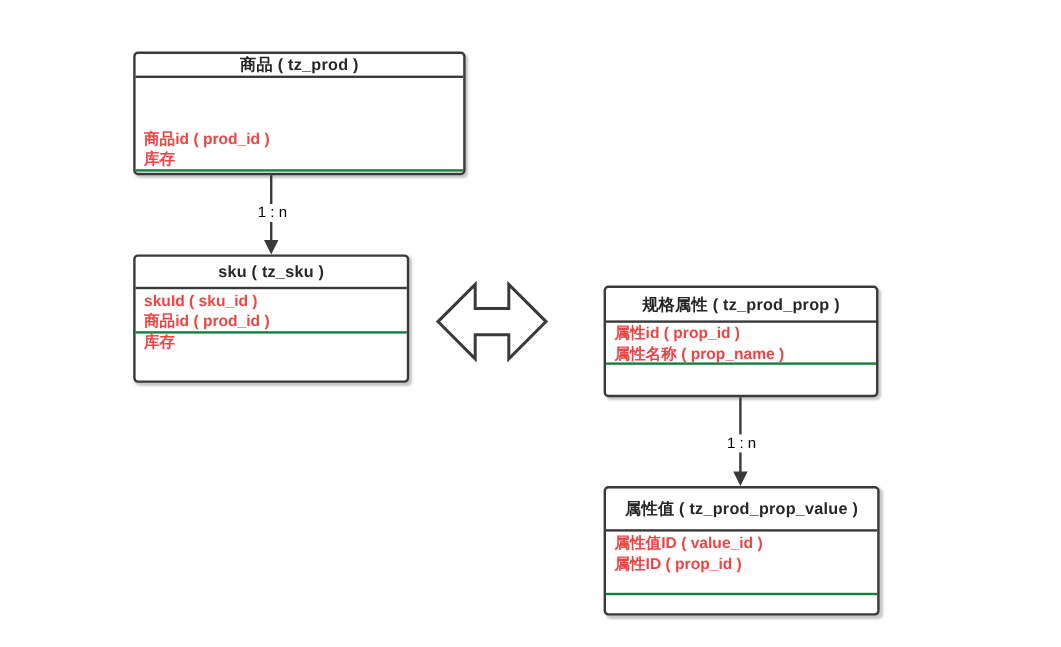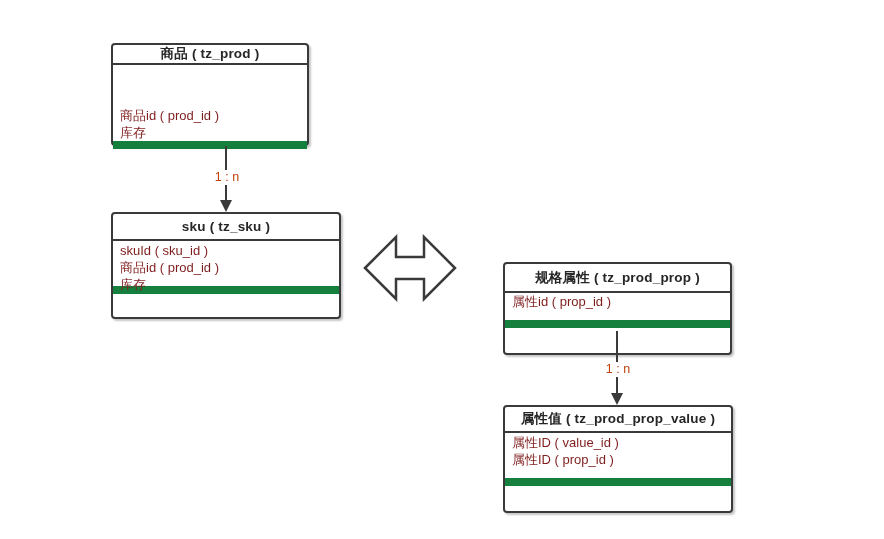--- a/index.html
+++ b/index.html
@@ -32,25 +32,26 @@
     display: flex;
     align-items: center;
     justify-content: center;
     font-size: 13.5px;
     font-weight: bold;
     color: #262626;
     letter-spacing: 0.2px;
   }
   .entity-fields {
     box-sizing: border-box;
-    border-bottom: 8px solid #15803d;
+    border-bottom: 2px solid #15803d;
     padding: 1px 6px 0 7px;
     font-size: 13px;
     line-height: 17px;
-    color: #7f1d1d;
+    color: #ef4444;
+    font-weight: bold;
   }
   .field-row {
     white-space: nowrap;
     overflow: hidden;
   }
   .entity-footer {
     flex: 1 1 auto;
   }
   .conn-line {
     position: absolute;
@@ -64,76 +65,77 @@
     border-left: 6px solid transparent;
     border-right: 6px solid transparent;
     border-top: 12px solid #3a3a3a;
   }
   .conn-label {
     position: absolute;
     transform: translateX(-50%);
     background: #ffffff;
     padding: 0 4px;
     font-size: 12.5px;
-    color: #c2410c;
+    color: #000000;
     line-height: 15px;
     white-space: nowrap;
   }
   .double-arrow {
     position: absolute;
     left: 362px;
     top: 234px;
   }
 </style>
 </head>
 <body>
 
 <div class="canvas">
 
-  <div class="entity" style="left:111px; top:43px; width:198px; height:103px;gap:41px;">
+  <div class="entity" style="left:111px; top:43px; width:277px; height:103px;gap:41px;">
     <div class="entity-title" style="height:25px;">商品 ( tz_prod )</div>
     <div class="entity-fields" style="height:52px;">
       <div class="field-row">商品id ( prod_id )</div>
       <div class="field-row">库存</div>
     </div>
     <div class="entity-footer"></div>
   </div>
 
   <div class="conn-line" style="left:225px; top:146px; height:56px;"></div>
   <div class="conn-arrow" style="left:220px; top:200px;"></div>
   <div class="conn-label" style="left:227px; top:170px;">1 : n</div>
 
   <div class="entity" style="left:111px; top:212px; width:230px; height:107px;">
     <div class="entity-title" style="height:27px;">sku ( tz_sku )</div>
-    <div class="entity-fields" style="height:53px;">
+    <div class="entity-fields" style="height:37px;">
       <div class="field-row">skuId ( sku_id )</div>
       <div class="field-row">商品id ( prod_id )</div>
       <div class="field-row">库存</div>
     </div>
     <div class="entity-footer"></div>
   </div>
 
   <svg class="double-arrow" width="96" height="68" viewBox="0 0 96 68">
     <polygon points="3,34 34,3 34,23 62,23 62,3 93,34 62,65 62,45 34,45 34,65" fill="#ffffff" stroke="#3a3a3a" stroke-width="2.5" stroke-linejoin="miter"></polygon>
   </svg>
 
-  <div class="entity" style="left:503px; top:238px; width:229px; height:93px;margin-top:24px;">
+  <div class="entity" style="left:503px; top:238px; width:229px; height:93px;">
     <div class="entity-title" style="height:29px;">规格属性 ( tz_prod_prop )</div>
     <div class="entity-fields" style="height:35px; padding-top:0;">
       <div class="field-row">属性id ( prop_id )</div>
+      <div class="field-row">属性名称 ( prop_name )</div>
     </div>
     <div class="entity-footer"></div>
   </div>
 
   <div class="conn-line" style="left:616px; top:331px; height:64px;"></div>
   <div class="conn-arrow" style="left:611px; top:393px;"></div>
   <div class="conn-label" style="left:618px; top:362px;">1 : n</div>
 
   <div class="entity" style="left:503px; top:405px; width:230px; height:108px;">
-    <div class="entity-title" style="height:26px;">属性值 ( tz_prod_prop_value )</div>
+    <div class="entity-title" style="height:36px;">属性值 ( tz_prod_prop_value )</div>
     <div class="entity-fields" style="height:53px;">
-      <div class="field-row">属性ID ( value_id )</div>
+      <div class="field-row">属性值ID ( value_id )</div>
       <div class="field-row">属性ID ( prop_id )</div>
     </div>
     <div class="entity-footer"></div>
   </div>
 
 </div>
 
 </body></html>

